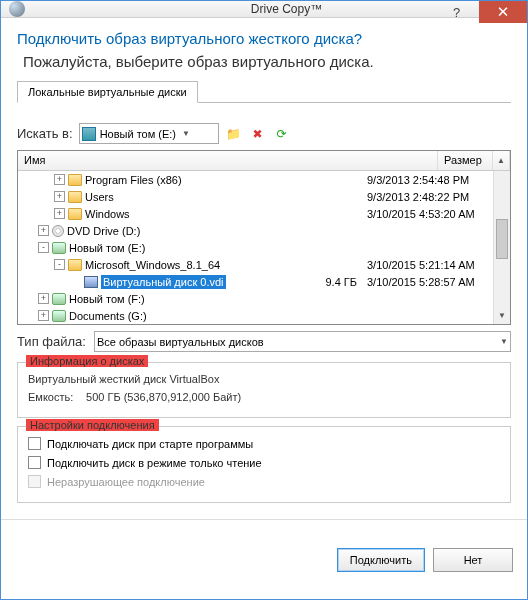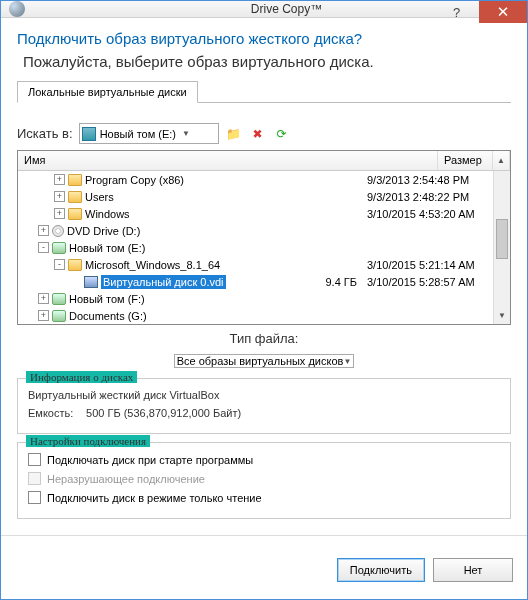--- a/index.html
+++ b/index.html
@@ -41,31 +41,31 @@
 .ind { display:inline-block; }
 .ic { width: 14px; height: 12px; margin-right: 3px; flex-shrink: 0; }
 .ic.folder { background: linear-gradient(#ffe9a8,#f5c452); border: 1px solid #d4a33a; border-radius: 1px; }
 .ic.drive { background: linear-gradient(#dfe,#9c9); border: 1px solid #6a6; border-radius: 2px; }
 .ic.disc { border-radius: 50%; background: radial-gradient(circle,#fff 25%,#ccc 26%,#eee 60%,#bbb); border: 1px solid #999; width:12px; height:12px; }
 .ic.vdi { background: linear-gradient(#cdf,#79c); border: 1px solid #468; }
 .vscroll { position: absolute; right: 0; top: 0; bottom: 0; width: 17px; background: #f0f0f0; border-left: 1px solid #ddd; display: flex; flex-direction: column; }
 .vscroll .arr { height: 17px; display: flex; align-items: center; justify-content: center; font-size: 8px; color: #555; cursor: pointer; }
 .vscroll .thumb { flex: 0 0 40px; background: #cdcdcd; border: 1px solid #aaa; margin: 0 2px; }
 .vscroll .track { flex: 1; }
-.filetype-row { display: flex; align-items: center; gap: 8px; margin-bottom: 10px; flex-direction: column; }
+.filetype-row { display: flex; align-items: center; gap: 8px; margin-bottom: 10px; }
 .filetype-row .combo { flex: 1; }
 .groupbox { border: 1px solid #ccc; padding: 10px 10px 8px 10px; margin-bottom: 8px; font-size: 11px; position: relative; }
-.groupbox .legend { position: absolute; top: -8px; left: 8px; background: #14b8a6; padding: 0 4px; color: #333; font-family: Liberation Serif, serif; }
+.groupbox .legend { position: absolute; top: -8px; left: 8px; background: #ef4444; padding: 0 4px; color: #333; }
 .info-line { margin-bottom: 6px; color: #333; }
 .info-line .k { display: inline-block; width: 55px; }
 .chk-row { display: flex; align-items: center; gap: 6px; margin-bottom: 6px; cursor: pointer; }
 .chk { width: 13px; height: 13px; border: 1px solid #888; background: #fff; }
 .chk-row.disabled { color: #999; }
 .chk-row.disabled .chk { border-color: #ccc; background: #f5f5f5; }
-.footer { border-top: 1px solid #ddd; padding: 22px 14px; display: flex; justify-content: flex-end; gap: 8px; }
+.footer { border-top: 1px solid #ddd; padding: 28px 14px; display: flex; justify-content: flex-end; gap: 8px; }
 .btn { min-width: 80px; height: 24px; font-size: 11px; border: 1px solid #999; background: linear-gradient(#fdfdfd,#e8e8e8); cursor: pointer; padding: 0 12px; }
 .btn.primary { border: 1px solid #3a8fd8; box-shadow: inset 0 0 0 1px #aad4f5; }
 </style>
 </head>
 <body>
 
 <div class="window">
   <div class="titlebar">
     <div class="titlebar-icon"></div>
     <div class="titlebar-title">Drive Copy™</div>
@@ -101,21 +101,21 @@
         <div class="col col-size">Размер</div>
         <div class="col col-scroll">▲</div>
       </div>
       <div class="tree-body">
         <div class="tree-rows" id="tree-rows">
             <div class="tree-row">
               <div class="cname">
                 <span class="ind" style="width: 36px;"></span>
                 <span class="exp">+</span>
                 <span class="ic folder"></span>
-                <span class="cname-inner">Program Copy (x86)</span>
+                <span class="cname-inner">Program Files (x86)</span>
               </div>
               <div class="csize"></div>
               <div class="cdate">9/3/2013 2:54:48 PM</div>
             </div>
             <div class="tree-row">
               <div class="cname">
                 <span class="ind" style="width: 36px;"></span>
                 <span class="exp">+</span>
                 <span class="ic folder"></span>
                 <span class="cname-inner">Users</span>
@@ -219,27 +219,27 @@
         <span>500 ГБ (536,870,912,000 Байт)</span>
       </div>
     </div>
 
     <div class="groupbox">
       <span class="legend">Настройки подключения</span>
       <div class="chk-row">
         <span class="chk"></span>
         <span>Подключать диск при старте программы</span>
       </div>
+      <div class="chk-row">
+        <span class="chk"></span>
+        <span>Подключить диск в режиме только чтение</span>
+      </div>
       <div class="chk-row disabled">
         <span class="chk"></span>
         <span>Неразрушающее подключение</span>
-      </div>
-      <div class="chk-row">
-        <span class="chk"></span>
-        <span>Подключить диск в режиме только чтение</span>
       </div>
     </div>
   </div>
 
   <div class="footer">
     <button class="btn primary">Подключить</button>
     <button class="btn">Нет</button>
   </div>
 </div>
 

